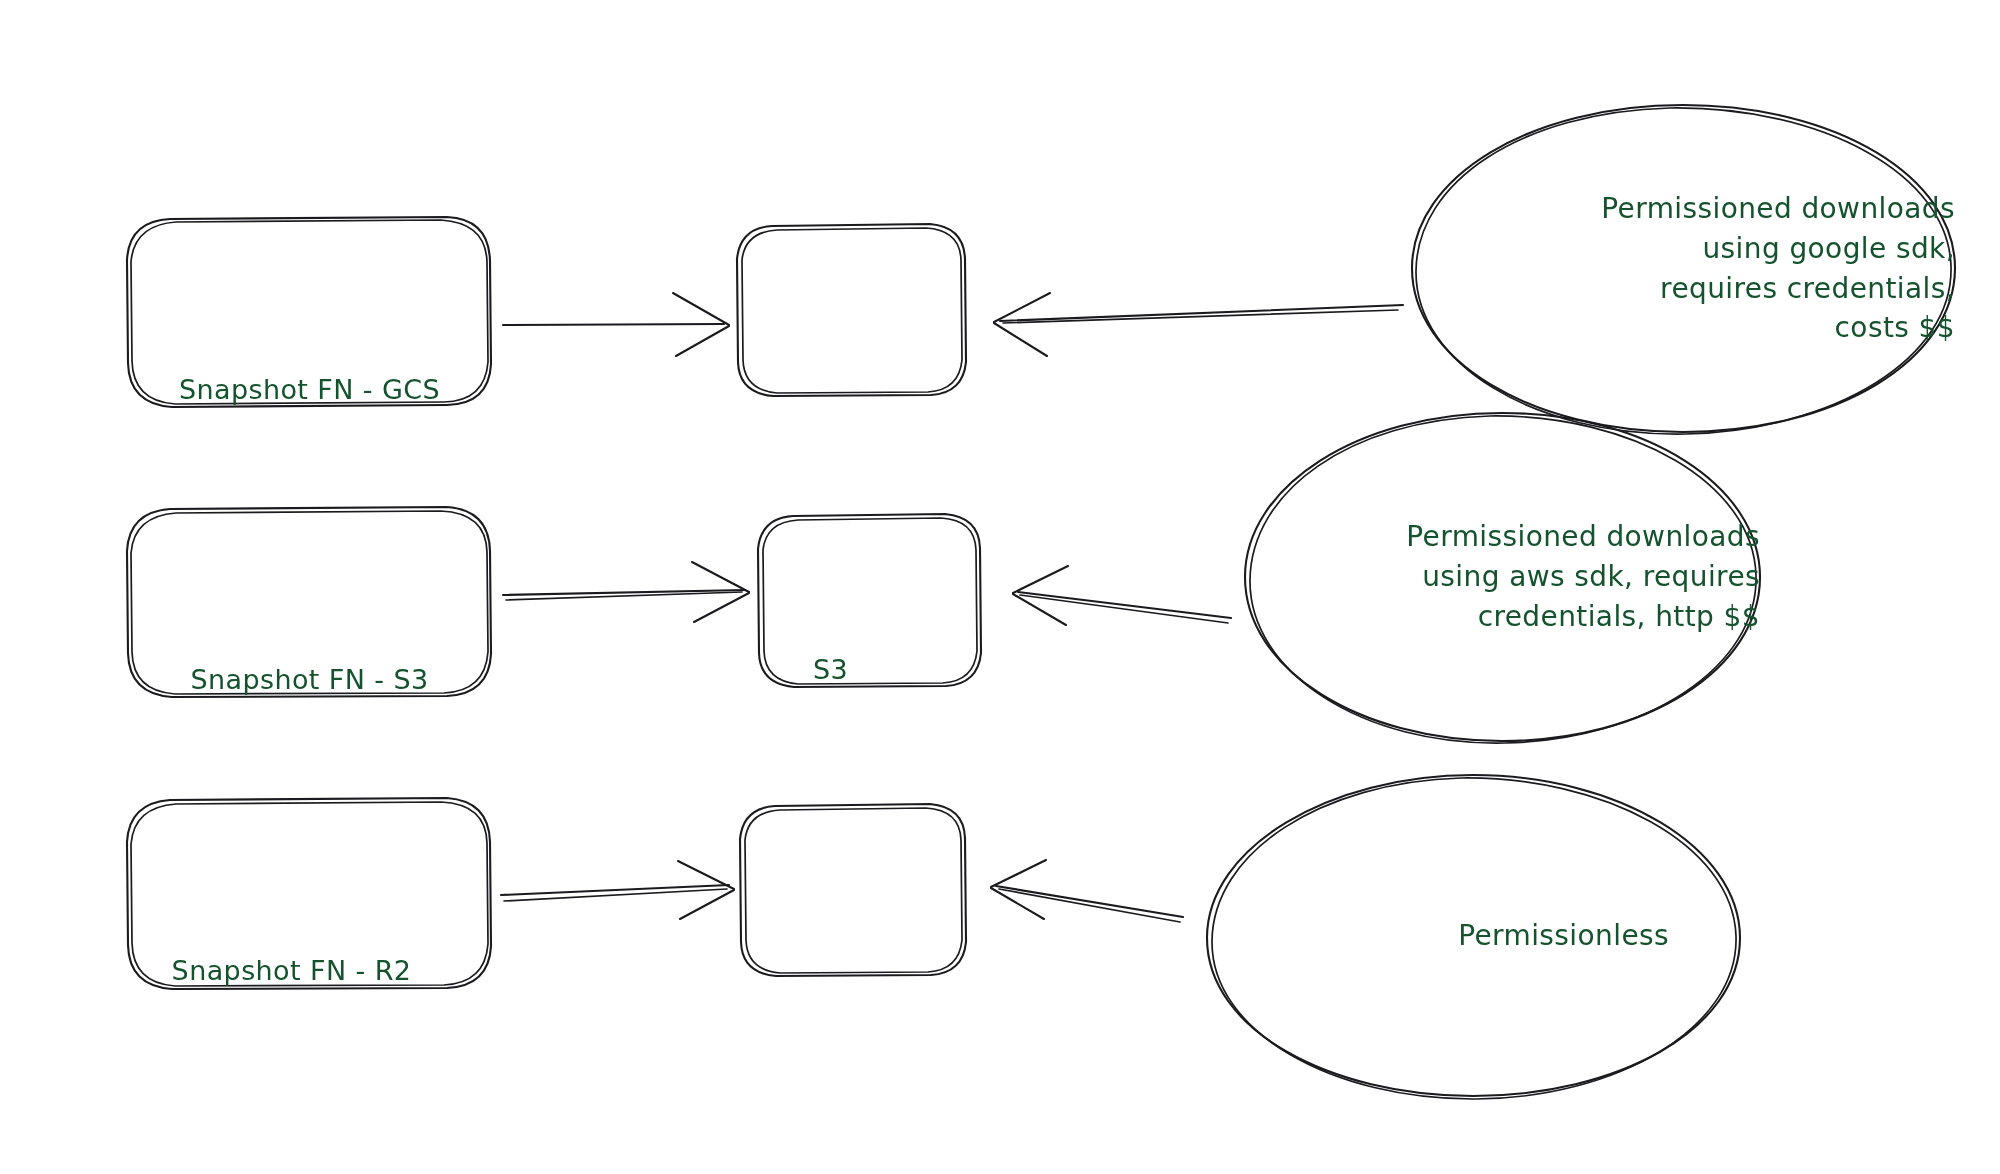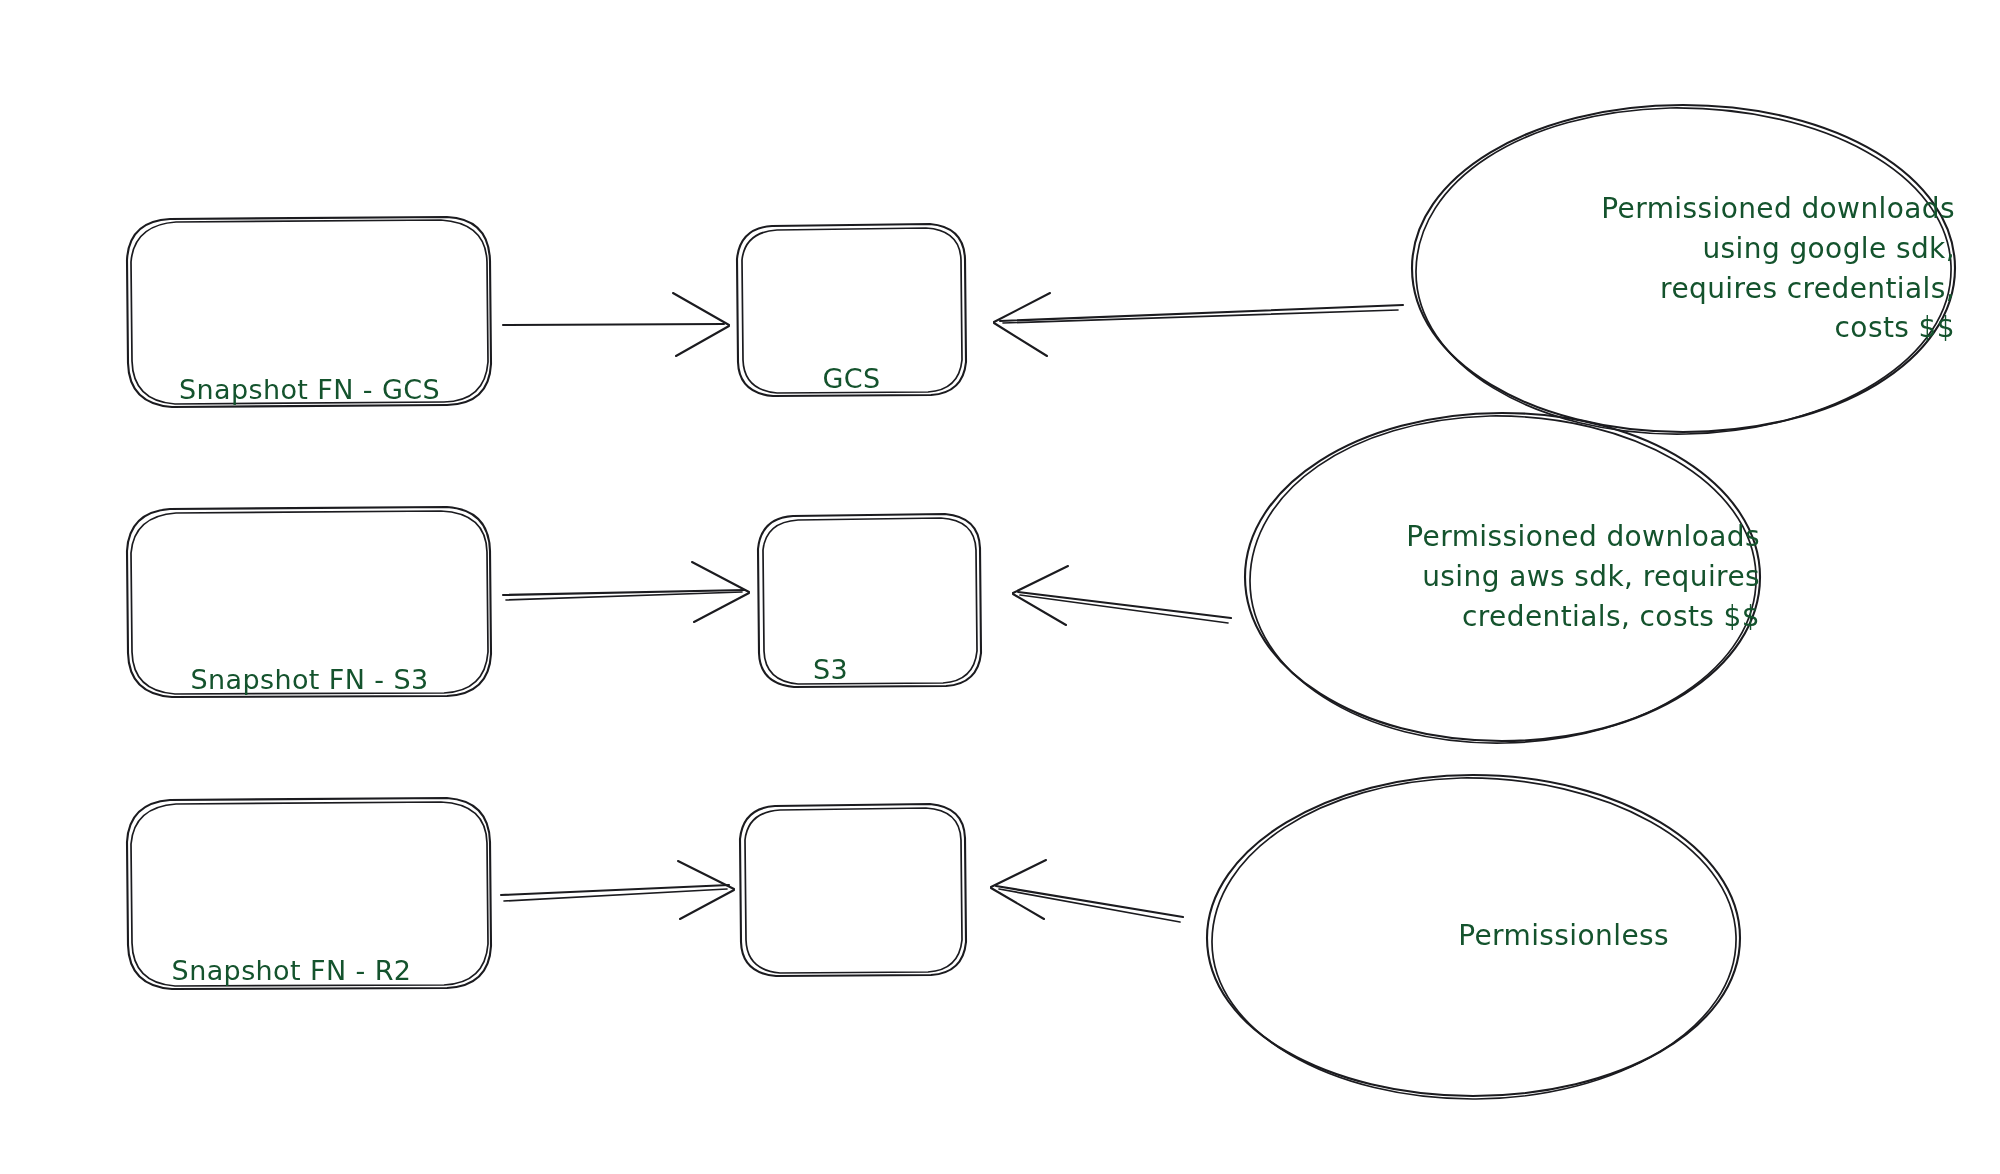--- a/index.html
+++ b/index.html
@@ -174,37 +174,36 @@
       <path class="sketch-stroke thin" d="M 1461 778
                C 1603 776 1733 844 1736 936
                C 1739 1028 1617 1098 1476 1099
                C 1333 1100 1211 1032 1212 941
                C 1213 852 1321 782 1461 778"></path>
     </g>
   </svg>
 
   <div class="node-label" style="left:128px; top:219px; width:363px; height:188px;">Snapshot FN - GCS</div>
 
-  <div class="node-label" style="left:737px; top:225px; width:229px; height:171px;">GCS</div>
 
   <div class="balloon-label" style="left:1412px; top:105px; width:543px; height:327px;">
     <span class="line">Permissioned downloads</span>
     <span class="line">using google sdk,</span>
     <span class="line">requires credentials,</span>
     <span class="line">costs $$</span>
   </div>
 
   <div class="node-label" style="left:128px; top:509px; width:363px; height:188px;">Snapshot FN - S3</div>
 
   <div class="node-label" style="left:719px; top:516px; width:223px; height:171px;">S3</div>
 
   <div class="balloon-label" style="left:1245px; top:413px; width:515px; height:328px;">
     <span class="line">Permissioned downloads</span>
     <span class="line">using aws sdk, requires</span>
-    <span class="line">credentials, costs $$</span>
+    <span class="line">credentials, http $$</span>
   </div>
 
   <div class="node-label" style="left:128px; top:800px; width:327px; height:188px;">Snapshot FN - R2</div>
 
 
   <div class="balloon-label" style="left:1136px; top:775px; width:533px; height:321px;">
     <span class="line">Permissionless</span>
   </div>
 
 </div>

